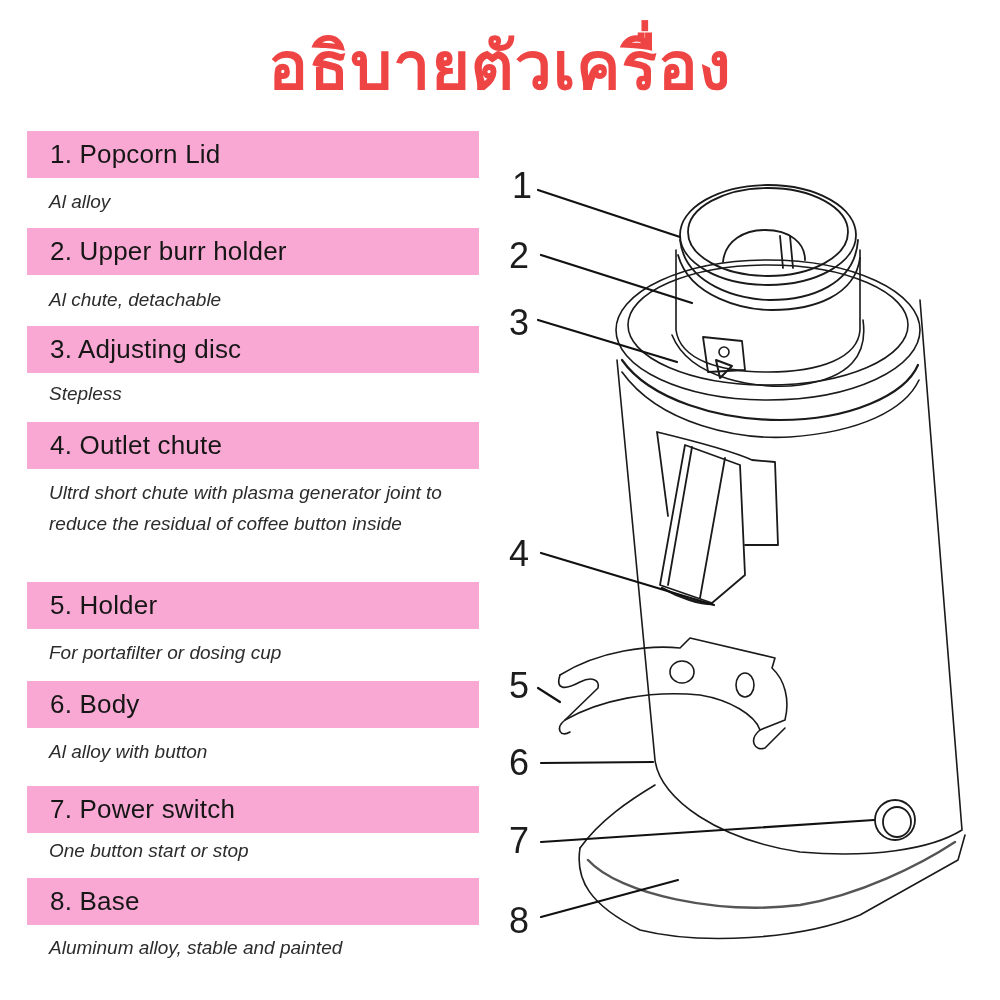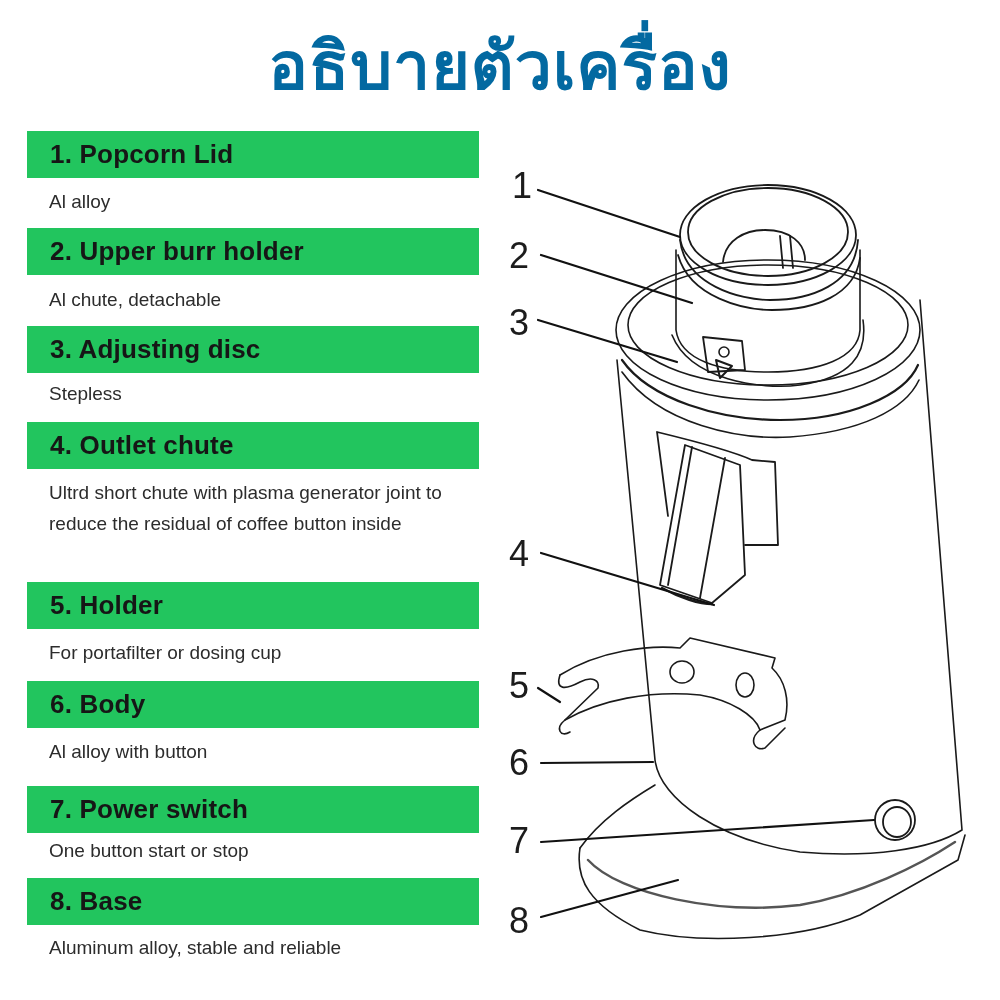--- a/index.html
+++ b/index.html
@@ -2,37 +2,37 @@
 <html><head>
   <meta charset="utf-8">
   <style>
     * { box-sizing: border-box; margin: 0; padding: 0; }
     html, body { width: 1000px; height: 1000px; background: #ffffff; overflow: hidden; }
     body { position: relative; font-family: "DejaVu Sans", sans-serif; color: #1a1a1a; }
 
     .title {
       position: absolute; left: 0; top: 22px; width: 1000px; height: 90px;
       text-align: center; font-family: "DejaVu Sans", sans-serif; font-weight: bold;
-      font-size: 66px; line-height: 90px; color: #0369a1; letter-spacing: 1px;
+      font-size: 66px; line-height: 90px; color: #ef4444; letter-spacing: 1px;
     }
 
     .part-head {
       position: absolute; left: 27px; width: 452px; height: 47px;
-      background: #22c55e;
-      font-weight: bold;
+      background: #f9a8d4;
     }
     .part-head span {
       position: absolute; left: 23px; top: 0; line-height: 47px;
       font-family: "Liberation Sans", sans-serif; font-size: 26px; color: #161616;
       letter-spacing: 0.2px;
     }
     .part-desc {
       position: absolute; left: 49px; width: 430px;
       font-family: "Liberation Sans", sans-serif; font-size: 19px; line-height: 31px;
       color: #2c2c2c;
+      font-style: italic;
     }
 
     .diagram { position: absolute; left: 0; top: 0; width: 1000px; height: 1000px; pointer-events: none; }
     .diagram svg { width: 1000px; height: 1000px; }
     .callout-num {
       position: absolute; font-family: "Liberation Sans", sans-serif; font-size: 36px;
       line-height: 36px; color: #1c1c1c;
     }
   </style>
 </head>
@@ -72,21 +72,21 @@
   <div class="part-desc" style="top:736px">Al alloy with button</div>
 
   <div class="part-head" style="top:786px">
     <span>7. Power switch</span>
   </div>
   <div class="part-desc" style="top:835px">One button start or stop</div>
 
   <div class="part-head" style="top:878px">
     <span>8. Base</span>
   </div>
-  <div class="part-desc" style="top:932px">Aluminum alloy, stable and reliable</div>
+  <div class="part-desc" style="top:932px">Aluminum alloy, stable and painted</div>
 </div>
 
 <div class="diagram">
   <svg viewBox="0 0 1000 1000" xmlns="http://www.w3.org/2000/svg" fill="none" stroke="#1a1a1a" stroke-linecap="round" stroke-linejoin="round">
 
     <g stroke-width="1.6">
       <path d="M580 848 C 575 880, 590 905, 640 930 C 700 945, 800 940, 860 915 L 958 860 L 965 835"></path>
       <path d="M588 860 C 620 895, 720 915, 800 905 C 860 895, 920 865, 955 842" stroke-width="2.4" stroke="#555"></path>
       <path d="M580 848 C 600 820, 630 800, 655 785"></path>
     </g>

